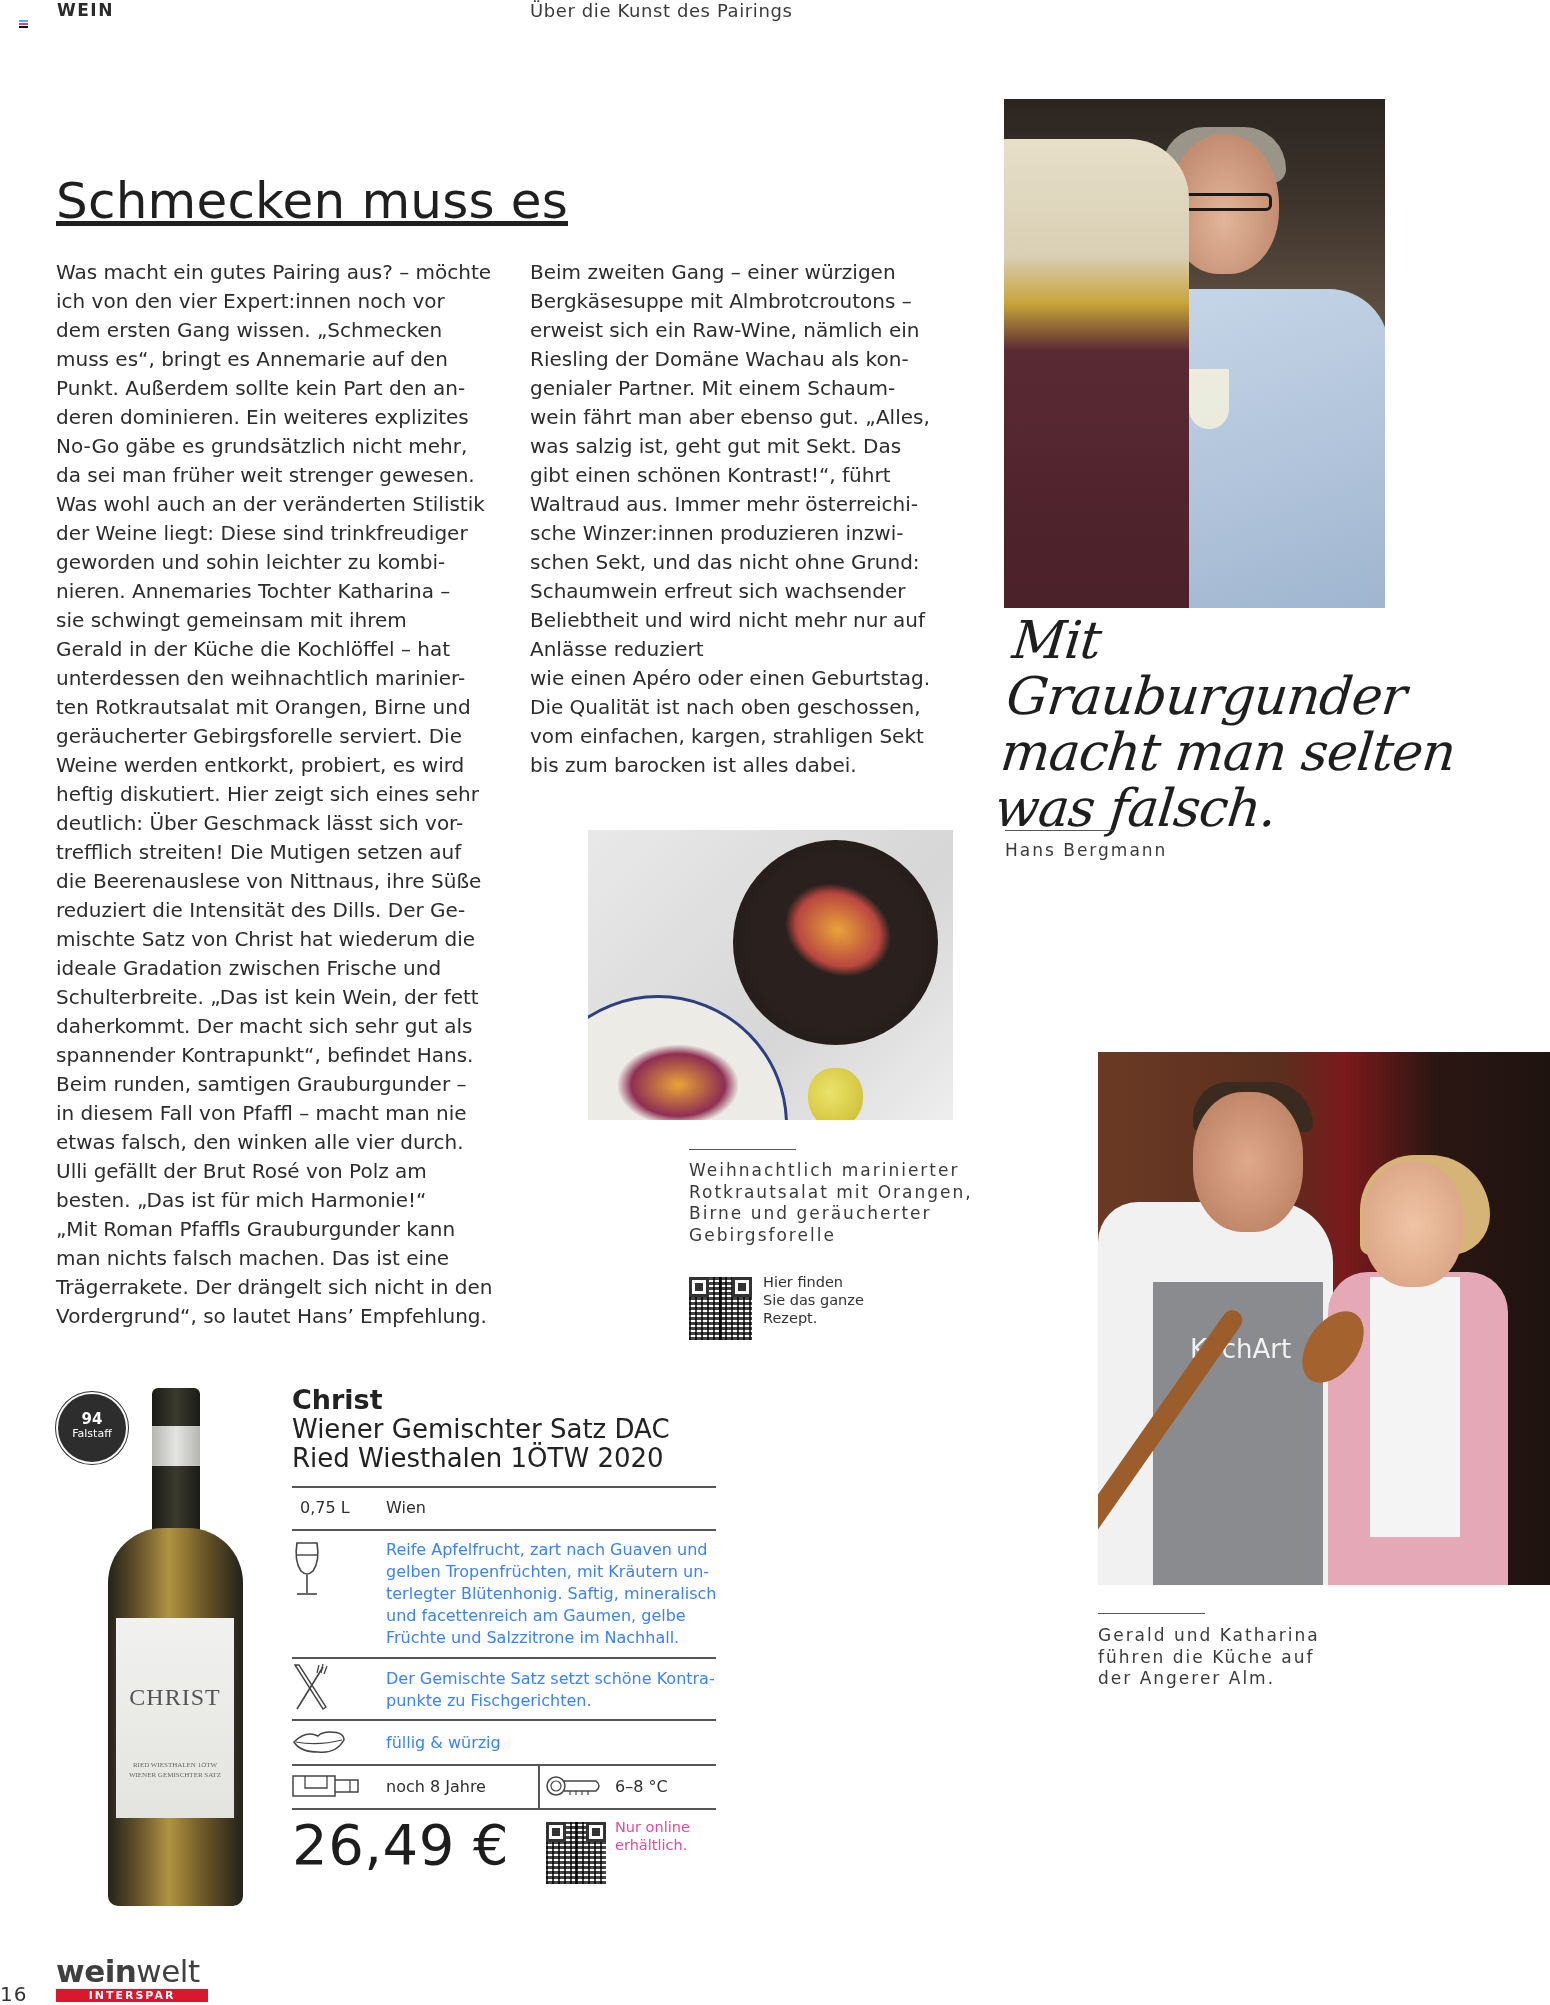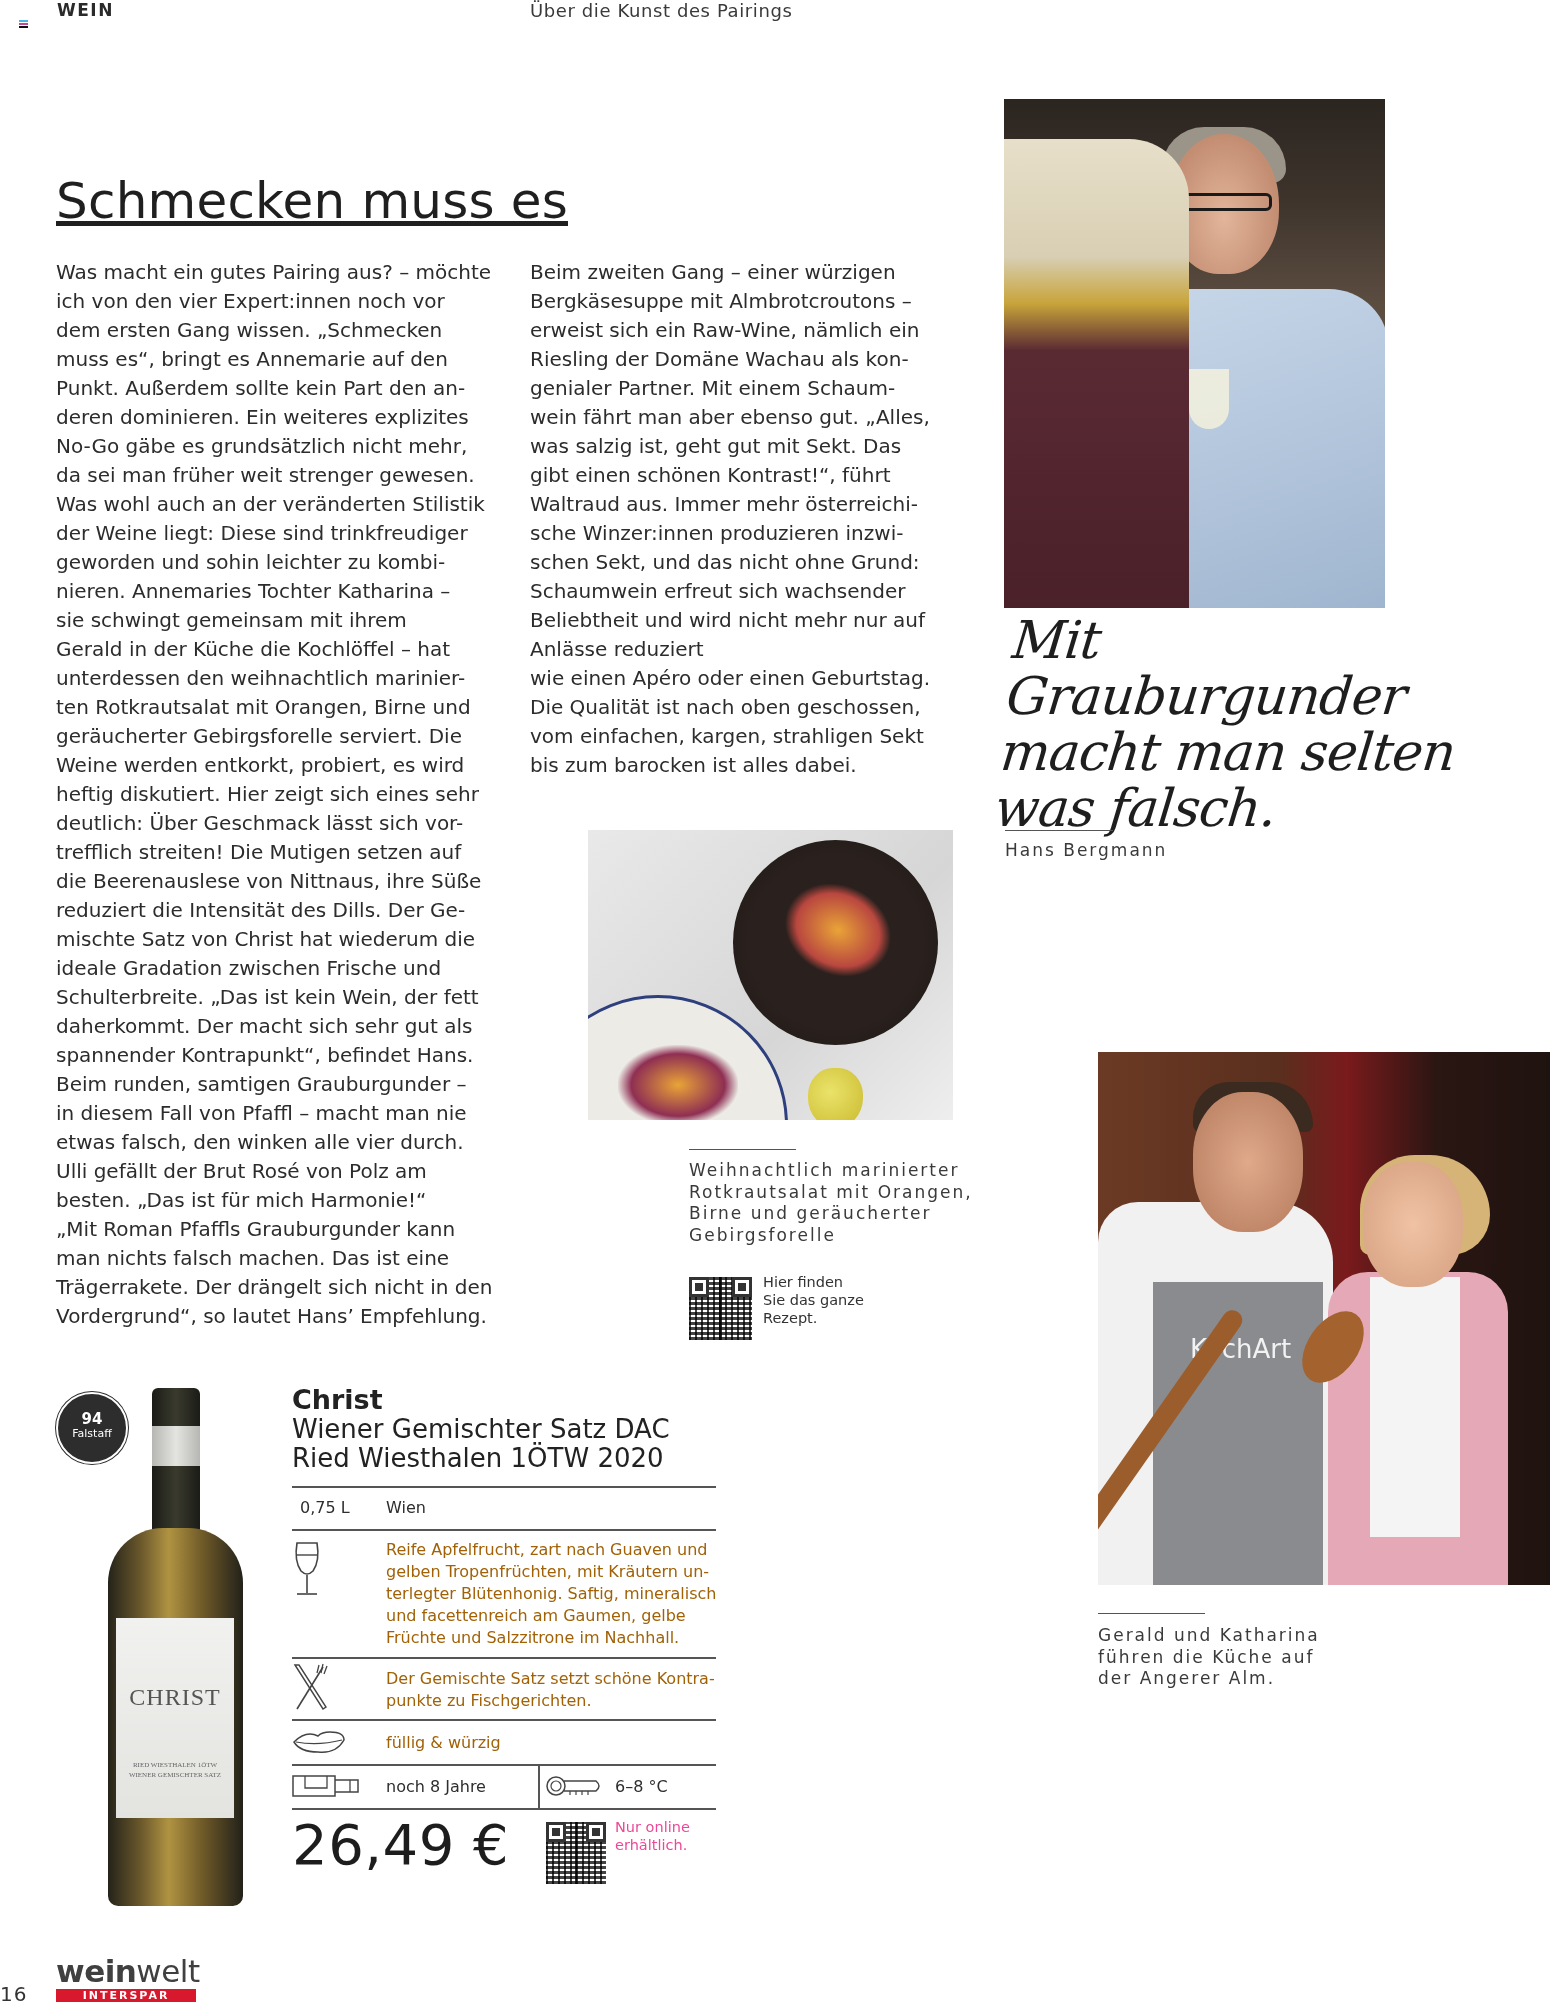--- a/index.html
+++ b/index.html
@@ -87,35 +87,35 @@
   .bottle .capsule-band { position:absolute; left: 44px; top: 38px; width: 48px; height: 40px; background: linear-gradient(90deg,#b6b6b2,#e4e4e0,#b6b6b2); }
   .bottle .body { position:absolute; left: 0; top: 140px; width: 135px; height: 378px; background: linear-gradient(90deg,#24231a 0%,#6d5a2c 25%,#b09342 45%,#6f5a28 70%,#22211a 100%); border-radius: 55px 55px 10px 10px; }
   .bottle .label-area { position:absolute; left: 8px; top: 230px; width: 118px; height: 200px; background: linear-gradient(180deg,#f1f1ef,#e3e3e0); }
   .bottle .brand { position:absolute; left: 8px; top: 296px; width: 118px; text-align: center; font-family: "Liberation Serif", serif; font-size: 24px; color: #555; letter-spacing: 1px; }
   .bottle .sub { position:absolute; left: 14px; top: 372px; width: 106px; text-align: center; font-family: "Liberation Serif", serif; font-size: 7px; line-height: 10px; color: #666; white-space: pre-line; }
 
   .wine-producer { left: 292px; top: 1384px; font-size: 27px; font-weight: bold; color: #222; }
   .wine-name { left: 292px; top: 1415px; font-size: 26px; line-height: 29px; color: #222; white-space: pre-line; }
   .spec-line { height: 1.5px; background: #555; position: absolute; left: 292px; width: 424px; }
   .spec-cell { position: absolute; font-size: 16px; line-height: 22px; color: #2e2e2e; }
-  .spec-text { position: absolute; left: 386px; font-size: 16px; line-height: 22px; color: #a16207; white-space: pre-line; }
+  .spec-text { position: absolute; left: 386px; font-size: 16px; line-height: 22px; color: #3b82f6; white-space: pre-line; }
   .icon { position: absolute; }
   .vsep { position: absolute; left: 538px; top: 1765px; width: 1.5px; height: 44px; background: #555; }
 
   .price { left: 292px; top: 1812px; font-size: 56px; color: #1d1d1d; letter-spacing: 0.5px; }
   .qr-shop { left: 546px; top: 1822px; width: 60px; height: 62px; }
   .qr-shop-text { left: 615px; top: 1818px; font-size: 14.5px; line-height: 18px; color: #ec4899; white-space: pre-line; }
 
   
   .page-number { left: 0px; top: 1982px; font-size: 20px; letter-spacing: 1px; color: #333; }
   .logo { left: 56px; top: 1955px; }
   .logo-word { font-size: 31px; color: #404040; letter-spacing: -0.5px; line-height: 32px; }
   .logo-word b { font-weight: bold; }
   .logo-word span { font-weight: normal; }
-  .logo-bar { display:block; margin-top: 2px; width: 140px; height: 13px; background: #d8182c; color: #fff; font-size: 11px; line-height: 13px; font-weight: bold; text-align: center; letter-spacing: 2px; }
+  .logo-bar { display:block; margin-top: 2px; width: 152px; height: 13px; background: #d8182c; color: #fff; font-size: 11px; line-height: 13px; font-weight: bold; text-align: center; letter-spacing: 2px; }
 </style>
 </head>
 <body>
 
 <div class="abs print-mark">
   <i style="background:#4fb3e8"></i>
     <i style="background:#c3479b"></i>
     <i style="background:#111"></i>
 </div>
 <div class="abs section-label">WEIN</div>

